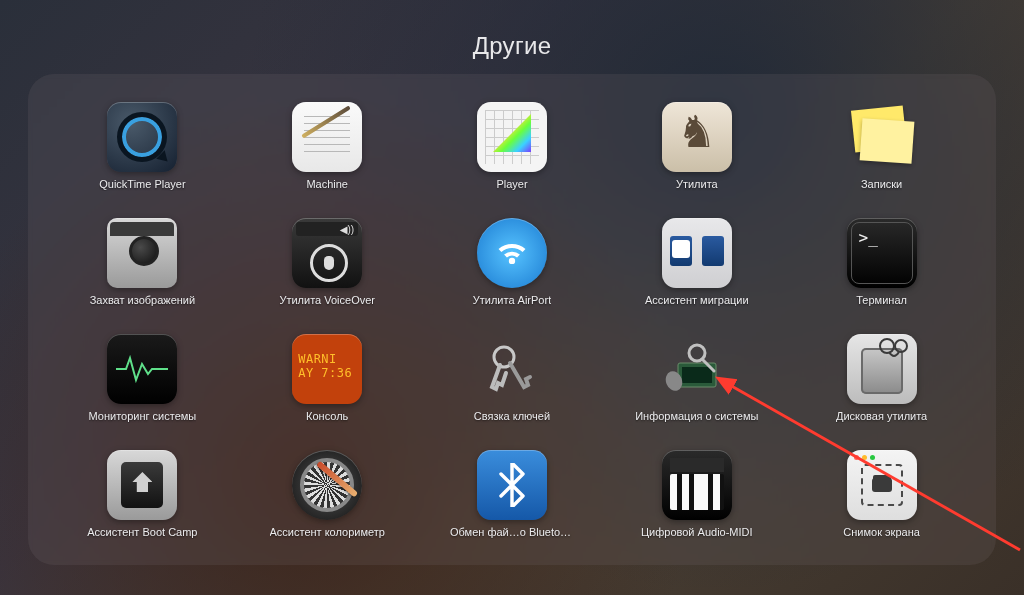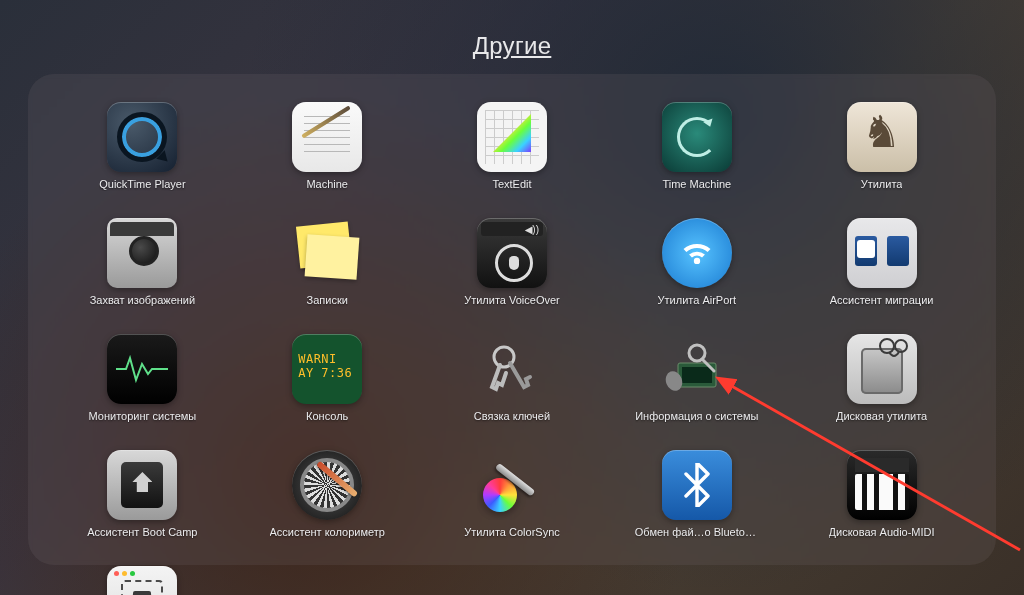--- a/index.html
+++ b/index.html
@@ -6,21 +6,21 @@
     margin:0;padding:0;width:1024px;height:595px;overflow:hidden;
     font-family:-apple-system,"Helvetica Neue",Helvetica,Arial,sans-serif;
     background:
       radial-gradient(circle at 30% 80%, rgba(60,35,25,0.9) 0%, rgba(60,35,25,0) 45%),
       radial-gradient(circle at 70% 20%, rgba(30,40,55,0.9) 0%, rgba(30,40,55,0) 55%),
       linear-gradient(135deg,#2a2f3a 0%,#3a3540 35%,#4a4035 60%,#3a3028 100%);
     position:relative;
   }
   .folder-title{
     position:absolute;top:32px;left:0;right:0;text-align:center;
-    color:#e8e8ea;font-size:24px;font-weight:400;letter-spacing:0.3px;text-decoration:underline;
+    color:#e8e8ea;font-size:24px;font-weight:400;letter-spacing:0.3px;
   }
   .panel{
     position:absolute;left:28px;right:28px;top:74px;bottom:30px;
     background:rgba(120,110,115,0.18);
     border-radius:26px;
     padding:28px 24px 18px;
     box-sizing:border-box;
     backdrop-filter:blur(2px);
   }
   .grid{
@@ -102,21 +102,21 @@
   .ic-migration .face{position:absolute;width:18px;height:18px;border-radius:3px;background:#fff;top:22px;}
   .ic-migration .f1{left:10px}.ic-migration .f2{right:10px}
 
   .ic-terminal{background:linear-gradient(#2a2a2a,#000);}
   .ic-terminal::before{content:">_";color:#f0f0f0;font-family:Menlo,monospace;font-size:16px;position:absolute;top:10px;left:12px;}
   .ic-terminal::after{content:"";position:absolute;inset:4px;border:1px solid #555;border-radius:8px;}
 
   .ic-activity{background:linear-gradient(#1a1a1a,#000);}
   .ic-activity svg{width:52px;height:30px;}
 
-  .ic-console{background:#14532d;}
+  .ic-console{background:#c2410c;}
   .ic-console .ctext{font-family:Menlo,monospace;color:#ffbf2a;font-size:12px;line-height:14px;letter-spacing:.5px;white-space:pre;position:absolute;top:18px;left:6px;}
 
   .ic-keychain{background:transparent;box-shadow:none;}
   .ic-keychain svg{width:60px;height:60px;}
 
   .ic-sysinfo{background:transparent;box-shadow:none;}
   .ic-sysinfo svg{width:66px;height:56px;}
 
   .ic-automator{background:transparent;box-shadow:none;}
   .ic-automator svg{width:64px;height:64px;}
@@ -173,42 +173,38 @@
       <div class="label">QuickTime Player</div>
     </div>
 
     <div class="app">
       <div class="icon ic-textedit"></div>
       <div class="label">Machine</div>
     </div>
 
     <div class="app">
       <div class="icon ic-grapher"></div>
-      <div class="label">TextEdit</div>
-    </div>
-
-    <div class="app">
-      <div class="icon ic-timemachine"></div>
-      <div class="label">Time Machine</div>
-    </div>
+      <div class="label">Player</div>
+    </div>
+
 
 
     <div class="app">
       <div class="icon ic-chess"></div>
       <div class="label">Утилита</div>
     </div>
 
     <div class="app">
+      <div class="icon ic-stickies"></div>
+      <div class="label">Записки</div>
+    </div>
+
+    <div class="app">
       <div class="icon ic-imagecapture"></div>
       <div class="label">Захват изображений</div>
-    </div>
-
-    <div class="app">
-      <div class="icon ic-stickies"></div>
-      <div class="label">Записки</div>
     </div>
 
     <div class="app">
       <div class="icon ic-voiceover">
         <span class="vo-snd">◀))</span>
           <span class="vo"></span>
       </div>
       <div class="label">Утилита VoiceOver</div>
     </div>
 
@@ -222,20 +218,24 @@
     </div>
 
     <div class="app">
       <div class="icon ic-migration">
         <span class="face f1"></span>
           <span class="face f2"></span>
       </div>
       <div class="label">Ассистент миграции</div>
     </div>
 
+    <div class="app">
+      <div class="icon ic-terminal"></div>
+      <div class="label">Терминал</div>
+    </div>
 
     <div class="app">
       <div class="icon ic-activity">
         <svg viewBox="0 0 52 30">
             <polyline points="0,15 10,15 14,4 20,26 26,10 32,20 36,15 52,15" fill="none" stroke="#5fe08a" stroke-width="2"></polyline>
           </svg>
       </div>
       <div class="label">Мониторинг системы</div>
     </div>
 
@@ -287,37 +287,33 @@
     <div class="app">
       <div class="icon ic-bootcamp"></div>
       <div class="label">Ассистент Boot Camp</div>
     </div>
 
     <div class="app">
       <div class="icon ic-colorimeter"></div>
       <div class="label">Ассистент колориметр</div>
     </div>
 
-    <div class="app">
-      <div class="icon ic-colorsync"></div>
-      <div class="label">Утилита ColorSync</div>
-    </div>
 
     <div class="app">
       <div class="icon ic-bluetooth">
         <svg viewBox="0 0 24 32">
             <path d="M12 0 L20 8 L12 16 L20 24 L12 32 L12 0 M4 8 L12 16 M4 24 L12 16" fill="none" stroke="#fff" stroke-width="2.5" stroke-linejoin="round" stroke-linecap="round"></path>
           </svg>
       </div>
       <div class="label">Обмен фай…o Bluetooth</div>
     </div>
 
     <div class="app">
       <div class="icon ic-audiomidi"></div>
-      <div class="label">Дисковая Audio-MIDI</div>
+      <div class="label">Цифровой Audio-MIDI</div>
     </div>
 
     <div class="app">
       <div class="icon ic-screenshot">
         <div class="dots">
             <span style="background:#ff5f57"></span>
             <span style="background:#febc2e"></span>
             <span style="background:#28c840"></span>
           </div>
       </div>

